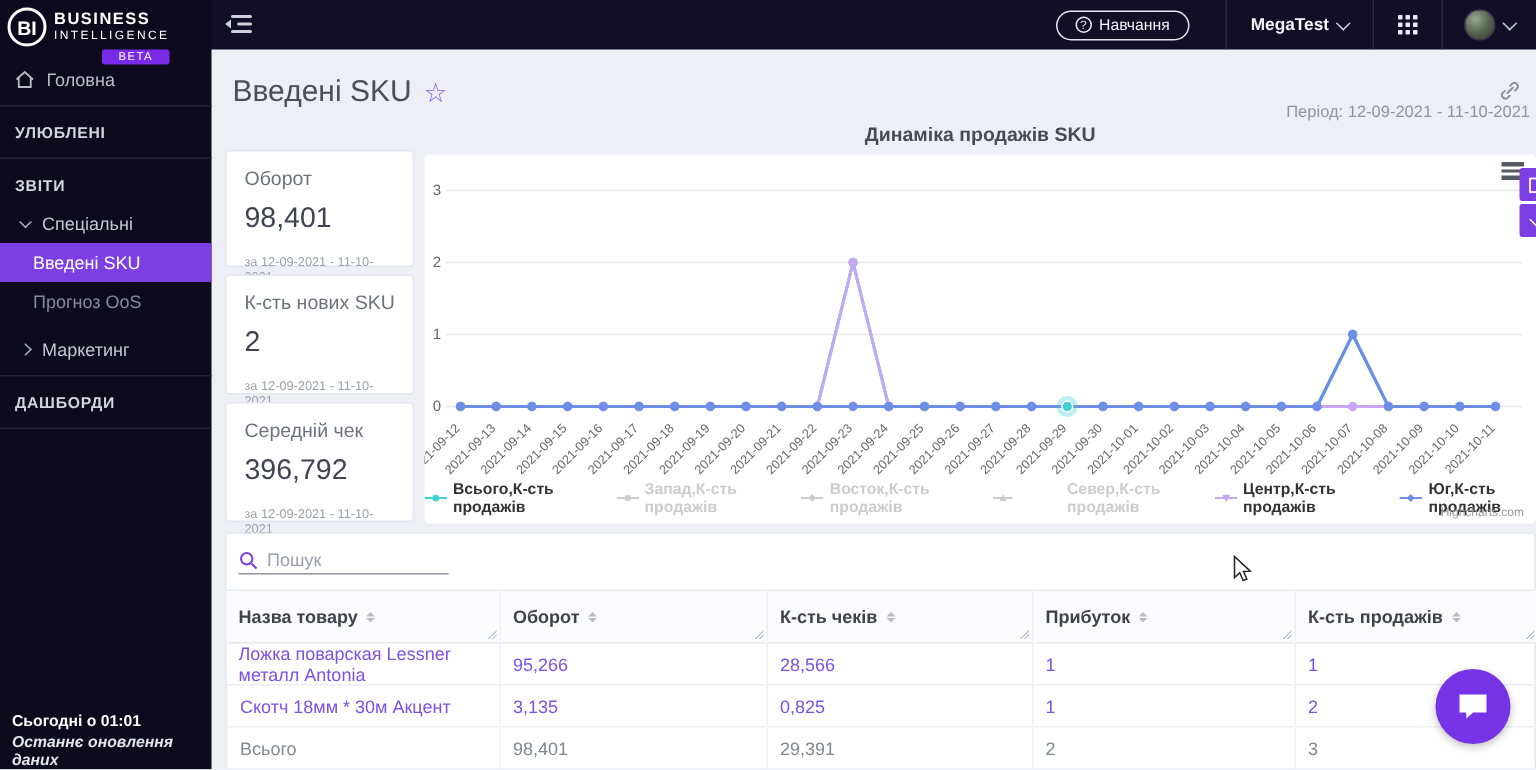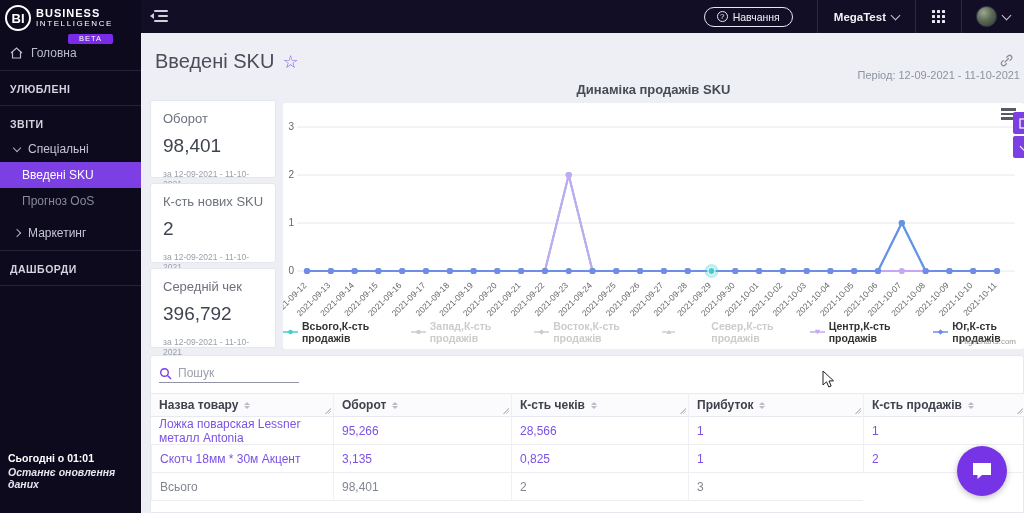--- a/index.html
+++ b/index.html
@@ -36,21 +36,21 @@
   .beta-badge { display:inline-block; background:#7a2be8; color:#fff; font-size:7.5px; font-weight:normal; letter-spacing:1px; padding:1.5px 11px; border-radius:2px; margin-top:2px; }
   .side-item { display:flex; align-items:center; gap:8px; font-size:12px; padding:6px 10px; cursor:pointer; color:#b9bcc9; }
   .side-divider { height:1px; background:#262238; margin:4px 0; }
   .side-section { font-size:10.5px; font-weight:bold; letter-spacing:.5px; color:#d2d4de; padding:8px 10px 6px 10px; cursor:default; }
   .side-sub { display:flex; align-items:center; gap:8px; font-size:12px; padding:6px 10px 6px 14px; cursor:pointer; color:#c4c6d2; }
   .side-link { font-size:12px; padding:6px 10px 6px 22px; cursor:pointer; color:#dcdde6; }
   .side-link.active { background:#7b3fe4; color:#fff; }
   .side-link.muted { color:#85899b; }
   .chev-down { width:6px; height:6px; border-right:1.4px solid #aeb1c0; border-bottom:1.4px solid #aeb1c0; transform:rotate(45deg); margin-top:-2px; }
   .chev-right { width:6px; height:6px; border-right:1.4px solid #aeb1c0; border-bottom:1.4px solid #aeb1c0; transform:rotate(-45deg); }
-  .side-footer { position:absolute; left:8px; bottom:23px; }
+  .side-footer { position:absolute; left:8px; bottom:0; }
   .sf-time { font-size:10.5px; font-weight:bold; color:#fff; }
   .sf-caption { font-size:10.5px; font-style:italic; font-weight:bold; color:#e3e4ec; margin-top:2px; }
 
   
   .page-title-row { position:absolute; left:155px; top:50px; display:flex; align-items:center; gap:8px; }
   .page-title { font-size:20px; color:#4b4e59; }
   .fav-star { color:#8b5cf6; font-size:18px; cursor:pointer; line-height:1; }
   .link-icon { position:absolute; left:999px; top:53px; cursor:pointer; }
   .period { position:absolute; right:4px; top:69px; font-size:11px; color:#8e939d; }
 
@@ -75,21 +75,21 @@
   
   .table-card { position:absolute; left:150px; top:355px; width:874px; height:158px; background:#fff; border:1px solid #e6e8ef; border-radius:3px 3px 0 0; }
   .table-toolbar { display:flex; align-items:center; height:37px; padding:0 10px 0 8px; }
   .search-wrap { display:flex; align-items:center; gap:6px; border-bottom:1px solid #8f94a0; width:140px; padding-bottom:2px; }
   .search-input { border:none; outline:none; font-size:12px; color:#444; width:110px; background:transparent; font-family:"Liberation Sans", sans-serif; }
   .search-input::placeholder { color:#9aa0ab; }
   .toolbar-right { margin-left:auto; display:flex; align-items:center; gap:20px; }
   .tb-btn { display:flex; align-items:center; gap:5px; color:#7b3fe4; font-size:12px; cursor:pointer; }
   .dl-btn { margin-left:16px; cursor:pointer; }
   .grid-table { display:grid; grid-template-columns:182px 178px 177px 175px 162px; }
-  .th { background:#fbfbfd; border-top:1px solid #e9eaf0; border-bottom:1px solid #e9eaf0; font-size:12px; font-weight:bold; color:#3e424b; padding:5px 8px; height:24px; display:flex; align-items:center; gap:6px; position:relative; cursor:pointer; }
+  .th { background:#fbfbfd; border-top:1px solid #e9eaf0; border-bottom:1px solid #e9eaf0; font-size:12px; font-weight:bold; color:#3e424b; padding:5px 8px; height:36px; display:flex; align-items:center; gap:6px; position:relative; cursor:pointer; }
   .th + .th, .td + .td { border-left:1px solid #efeff4; }
   .sort-icon { display:flex; flex-direction:column; gap:1px; }
   .sort-icon i { width:0; height:0; border-left:3px solid transparent; border-right:3px solid transparent; }
   .sort-icon .up { border-bottom:3.5px solid #b8bcc6; }
   .sort-icon .dn { border-top:3.5px solid #b8bcc6; }
   .resize-h { position:absolute; right:2px; bottom:2px; width:7px; height:7px; background:linear-gradient(135deg, transparent 55%, #c6c9d2 55%, #c6c9d2 65%, transparent 65%, transparent 75%, #c6c9d2 75%, #c6c9d2 85%, transparent 85%); }
   .td { font-size:12px; padding:0 8px; height:28px; display:flex; align-items:center; border-bottom:1px solid #ededf2; color:#4a4e58; }
   .td.link { color:#7b52e4; cursor:pointer; }
   .td.total { color:#81868f; }
 
@@ -462,20 +462,21 @@
       <div class="td link">1</div>
 
       <div class="td link">Скотч 18мм * 30м Акцент</div>
       <div class="td link">3,135</div>
       <div class="td link">0,825</div>
       <div class="td link">1</div>
       <div class="td link">2</div>
 
       <div class="td total">Всього</div>
       <div class="td total">98,401</div>
+      <div class="td total">29,391</div>
       <div class="td total">2</div>
       <div class="td total">3</div>
     </div>
   </div>
 
   <div class="chat-fab">
     <svg width="24" height="22" viewBox="0 0 24 22">
       <path d="M3 3 h18 v12 h-9 l-4.5 4 v-4 H3 z" fill="#fff"></path>
     </svg>
   </div>

